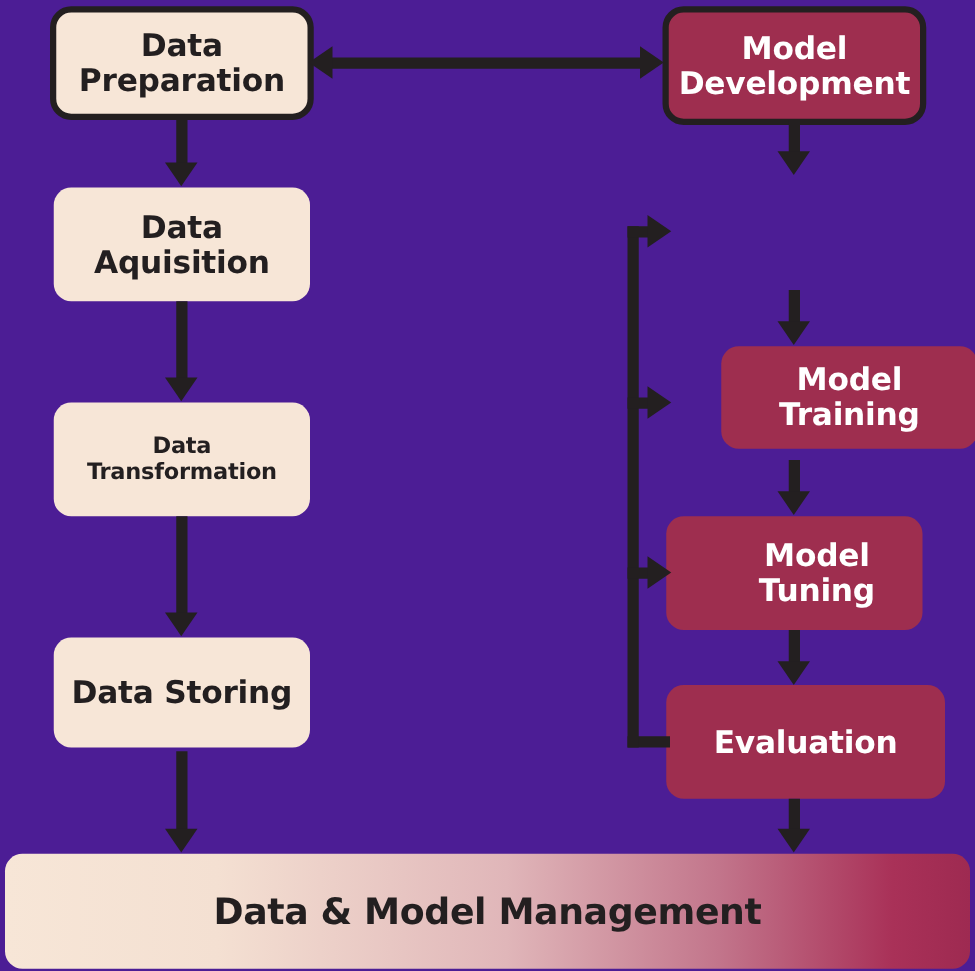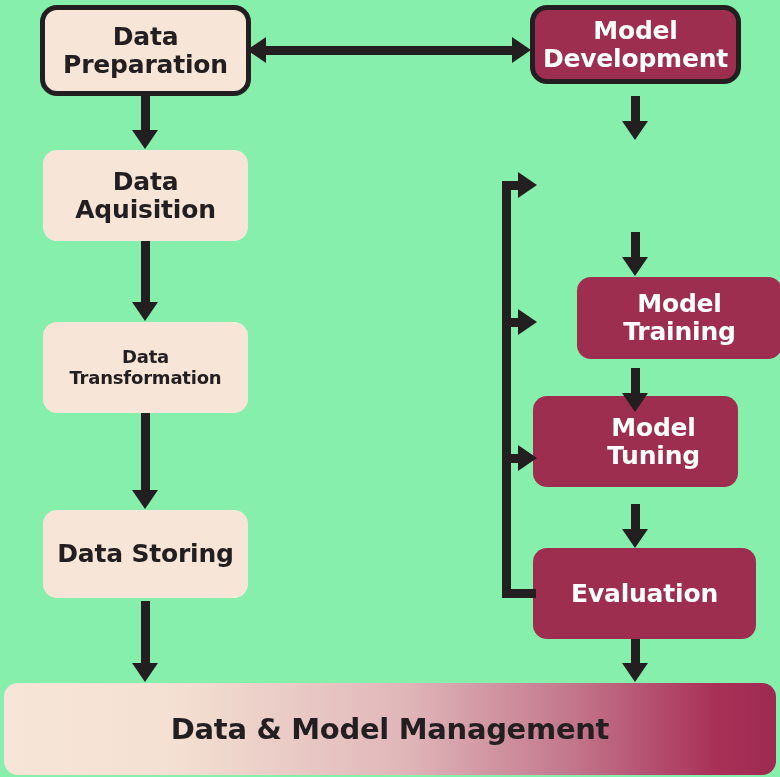--- a/index.html
+++ b/index.html
@@ -4,21 +4,21 @@
 <style>
   html, body {
     margin: 0;
     padding: 0;
     background: #000000;
   }
   #canvas {
     position: relative;
     width: 780px;
     height: 777px;
-    background: #86efac;
+    background: #4c1d95;
     overflow: hidden;
     font-family: "DejaVu Sans", "Liberation Sans", sans-serif;
   }
 
   
   .node {
     position: absolute;
     box-sizing: border-box;
     display: flex;
     align-items: center;
@@ -113,30 +113,30 @@
   </div>
 
   <div class="node node-cream t-sm" style="left:43px; top:322px; width:205px; height:91px;">
     <span>Data Transformation</span>
   </div>
 
   <div class="node node-cream t-lg" style="left:43px; top:510px; width:205px; height:88px;">
     <span>Data Storing</span>
   </div>
 
-  <div class="node node-crimson node-outlined t-lg" style="left:530px; top:5px; width:211px; height:79px;">
+  <div class="node node-crimson node-outlined t-lg" style="left:530px; top:5px; width:211px; height:95px;">
     <span>Model Development</span>
   </div>
 
 
   <div class="node node-crimson t-lg" style="left:533px; top:277px; width:205px; height:82px;margin-left:44px;">
     <span>Model Training</span>
   </div>
 
-  <div class="node node-crimson t-lg" style="left:533px; top:396px; width:205px; height:91px;padding-left:44px;">
+  <div class="node node-crimson t-lg" style="left:533px; top:413px; width:205px; height:91px;padding-left:44px;">
     <span>Model Tuning</span>
   </div>
 
   <div class="node node-crimson t-lg" style="left:533px; top:548px; width:223px; height:91px;">
     <span>Evaluation</span>
   </div>
 
   <div class="seg v-seg" style="left:141px; top:96px; height:38px;"></div>
   <div class="arrow-down" style="left:132px; top:130px;"></div>
 

